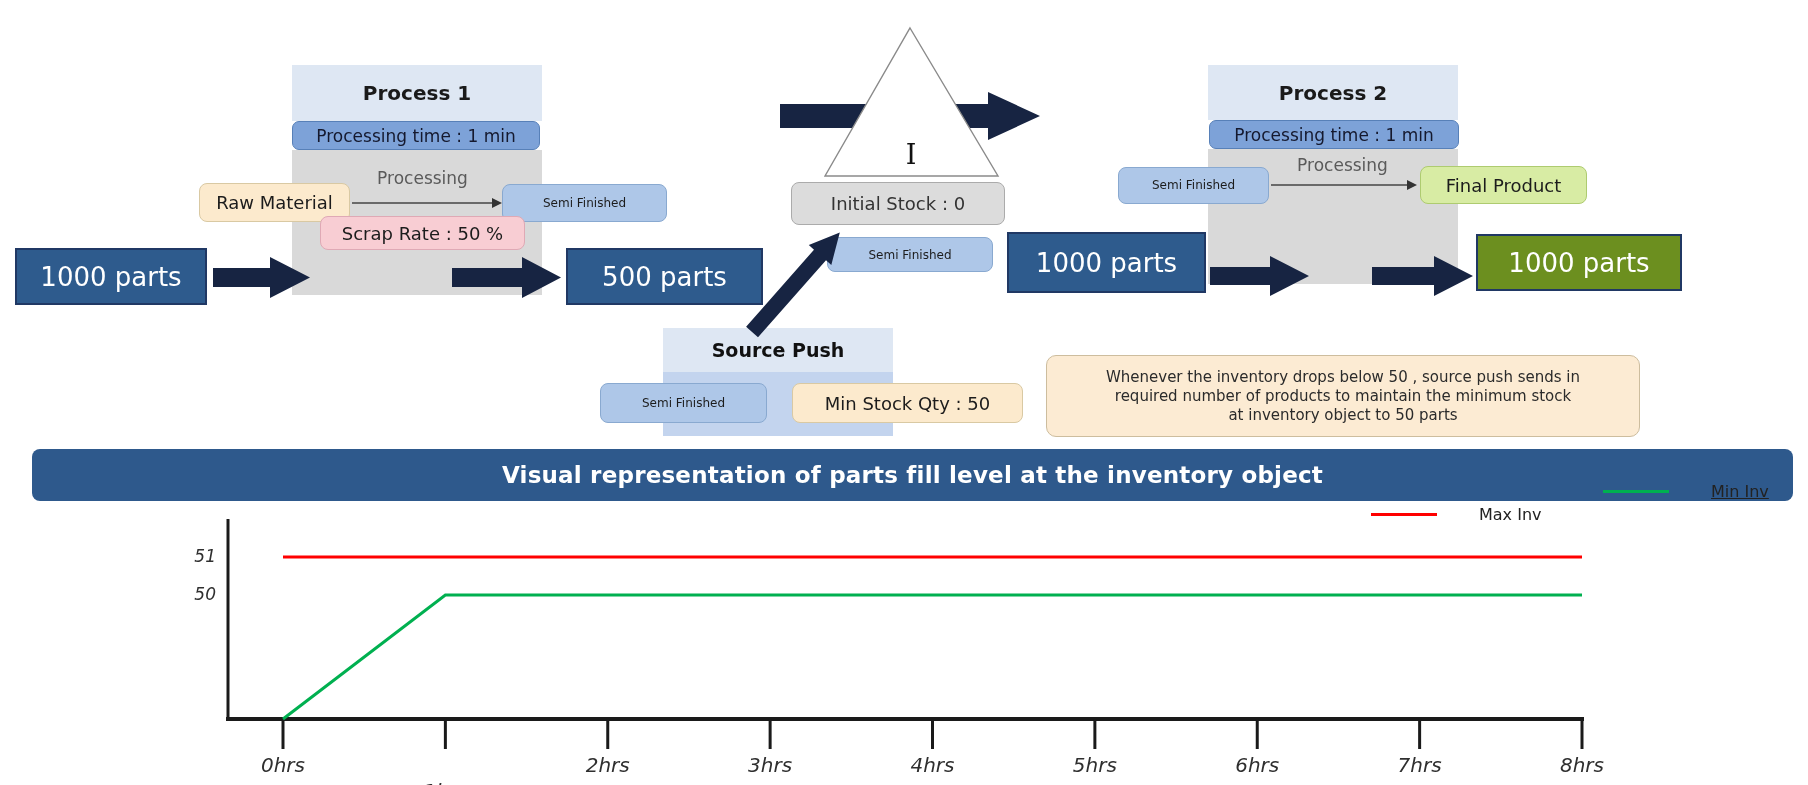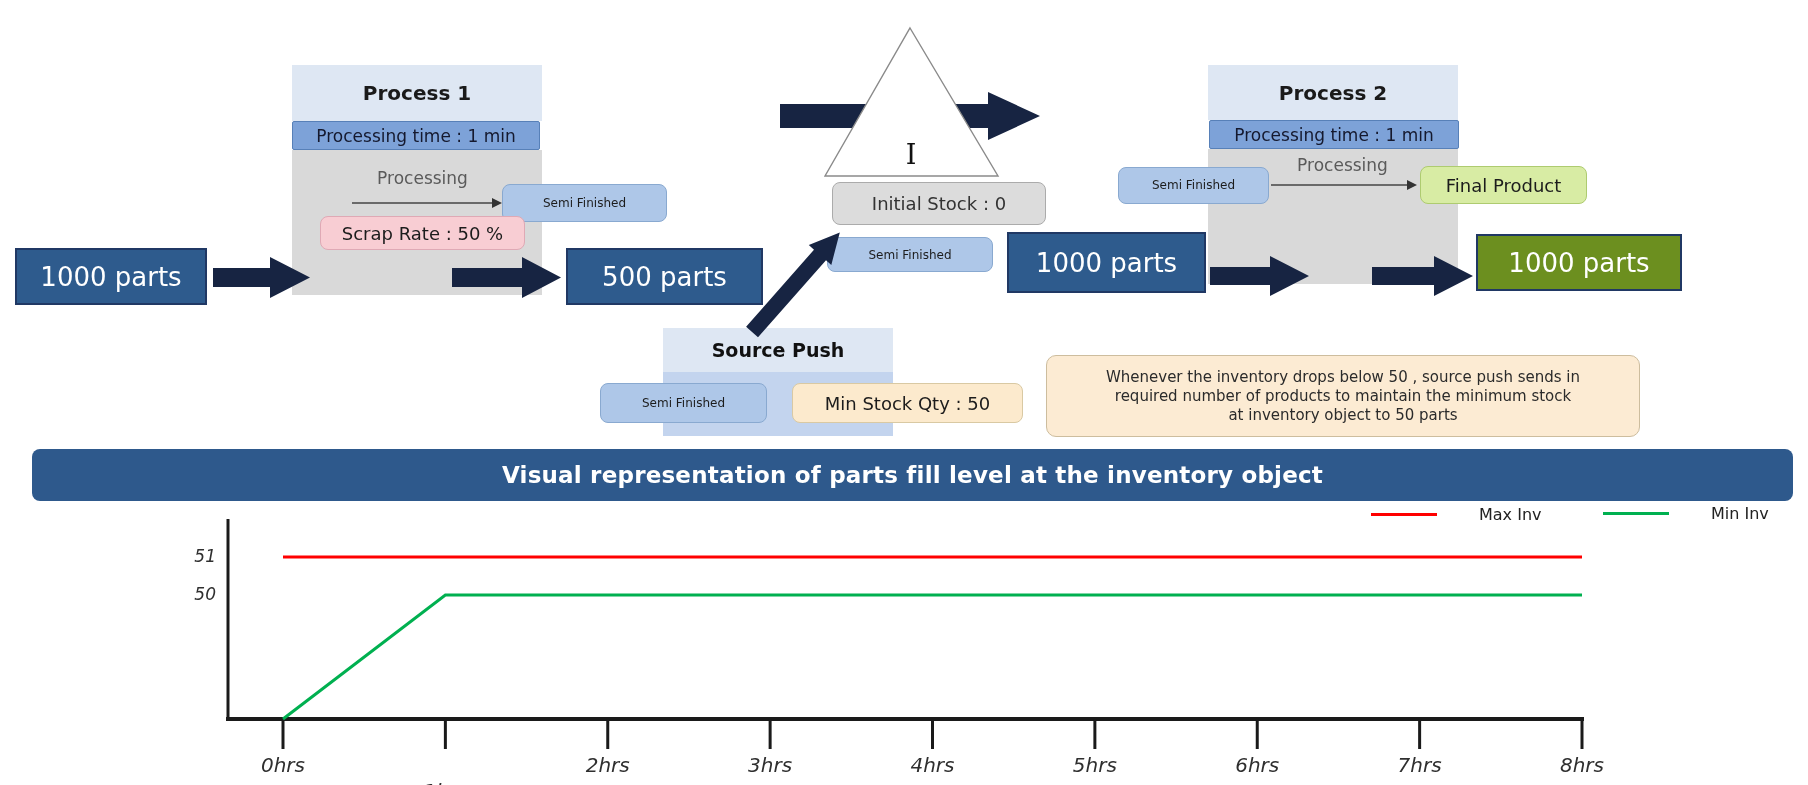--- a/index.html
+++ b/index.html
@@ -9,21 +9,21 @@
   .flexc{display:flex;align-items:center;justify-content:center;text-align:center;}
 
   
   .count-box{background:var(--count_box,#2E5B8D);border:2px solid var(--count_box_border,#203864);
              color:#fff;font-size:26px;}
   .count-box.final{background:var(--final_box,#6C8F1F);}
 
   
   .proc-header{background:var(--process_header,#DEE7F3);color:#1a1a1a;font-weight:bold;font-size:20px;}
   .proc-body{background:var(--process_body,#D9D9D9);}
-  .time-pill{background:var(--time_pill,#7DA2D8);border:1px solid #5780B8;border-radius:2px;
+  .time-pill{background:var(--time_pill,#7DA2D8);border:1px solid #5780B8;border-radius:7px;
              font-size:17px;color:#15192e;}
   .pill{border-radius:8px;font-size:18px;color:#1c1c1c;}
   .pill.semi{background:var(--semi_pill,#AEC7E8);border:1px solid #89A9D0;font-size:12px;}
   .pill.raw{background:var(--raw_pill,#FCEACD);border:1px solid #D9C9A3;}
   .pill.scrap{background:var(--scrap_pill,#F8CDD3);border:1px solid #DFA9B5;text-align:right;}
   .pill.finalp{background:var(--final_pill,#D8ECA4);border:1px solid #AECB70;}
   .pill.stock{background:var(--stock_box,#DCDCDC);border:1px solid #ABABAB;color:#333;}
   .gray-label{color:#5a5a5a;font-size:17px;}
   .wrap2{width:84px;line-height:19px;}
 
@@ -49,30 +49,31 @@
 <body>
 
 <div id="canvas">
 
   <div class="abs proc-header flexc" style="left:292px;top:65px;width:250px;height:56px;">
     <span>Process 1</span>
   </div>
   <div class="abs time-pill flexc" style="left:292px;top:121px;width:248px;height:29px;">Processing time : 1 min</div>
   <div class="abs proc-body" style="left:292px;top:150px;width:250px;height:145px;"></div>
   <div class="abs gray-label flexc" style="left:340px;top:168px;width:165px;height:20px;">Processing</div>
+  <div class="abs pill raw flexc" style="left:199px;top:183px;width:151px;height:39px;">Raw Material</div>
   <div class="abs pill semi flexc" style="left:502px;top:184px;width:165px;height:38px;">Semi Finished</div>
   <div class="abs pill scrap flexc" style="left:320px;top:216px;width:205px;height:34px;">Scrap Rate : 50 %</div>
 
   <div class="abs count-box flexc" style="left:15px;top:248px;width:192px;height:57px;">1000 parts</div>
   <div class="abs count-box flexc" style="left:566px;top:248px;width:197px;height:57px;">500 parts</div>
   <div class="abs count-box flexc" style="left:1007px;top:232px;width:199px;height:61px;">1000 parts</div>
   <div class="abs count-box final flexc" style="left:1476px;top:234px;width:206px;height:57px;">1000 parts</div>
 
   <div id="inv-symbol" class="abs flexc" style="left:896px;top:138px;width:30px;height:32px;">I</div>
-  <div class="abs pill stock flexc" style="left:832px;top:182px;width:214px;height:43px;">Initial Stock : 0</div>
+  <div class="abs pill stock flexc" style="left:791px;top:182px;width:214px;height:43px;">Initial Stock : 0</div>
   <div class="abs pill semi flexc" style="left:827px;top:237px;width:166px;height:35px;">Semi Finished</div>
 
   <div class="abs proc-header flexc" style="left:1208px;top:65px;width:250px;height:55px;">
     <span>Process 2</span>
   </div>
   <div class="abs time-pill flexc" style="left:1209px;top:120px;width:250px;height:29px;">Processing time : 1 min</div>
   <div class="abs proc-body" style="left:1208px;top:149px;width:250px;height:135px;"></div>
   <div class="abs gray-label flexc" style="left:1260px;top:155px;width:165px;height:20px;">Processing</div>
   <div class="abs pill semi flexc" style="left:1118px;top:167px;width:151px;height:37px;">
     <span class="wrap2">Semi Finished</span>
@@ -93,21 +94,21 @@
   </div>
 
   <div class="abs title-bar flexc" style="left:32px;top:449px;width:1761px;height:52px;">
     <span>Visual representation of parts fill level at the inventory object</span>
   </div>
 
   <div class="abs legend-item" style="left:1371px;top:505px;">
     <span id="legend-swatch-0" class="legend-swatch" style="background: rgb(255, 0, 0);"></span>
     <span>Max Inv</span>
   </div>
-  <div class="abs legend-item" style="left:1603px;top:504px;">
+  <div class="abs legend-item" style="left:1603px;top:482px;text-decoration:underline;">
     <span id="legend-swatch-1" class="legend-swatch" style="background: rgb(0, 176, 80);"></span>
     <span>Min Inv</span>
   </div>
 
   <div id="xlabels">
       <div class="axis-label" style="left: 243px; top: 753px; width: 80px;">0hrs</div>
       <div class="axis-label" style="left: 405.375px; top: 753px; width: 80px; margin-top: 26px;">1hrs</div>
       <div class="axis-label" style="left: 567.75px; top: 753px; width: 80px;">2hrs</div>
       <div class="axis-label" style="left: 730.125px; top: 753px; width: 80px;">3hrs</div>
       <div class="axis-label" style="left: 892.5px; top: 753px; width: 80px; text-align: center;">4hrs</div>

